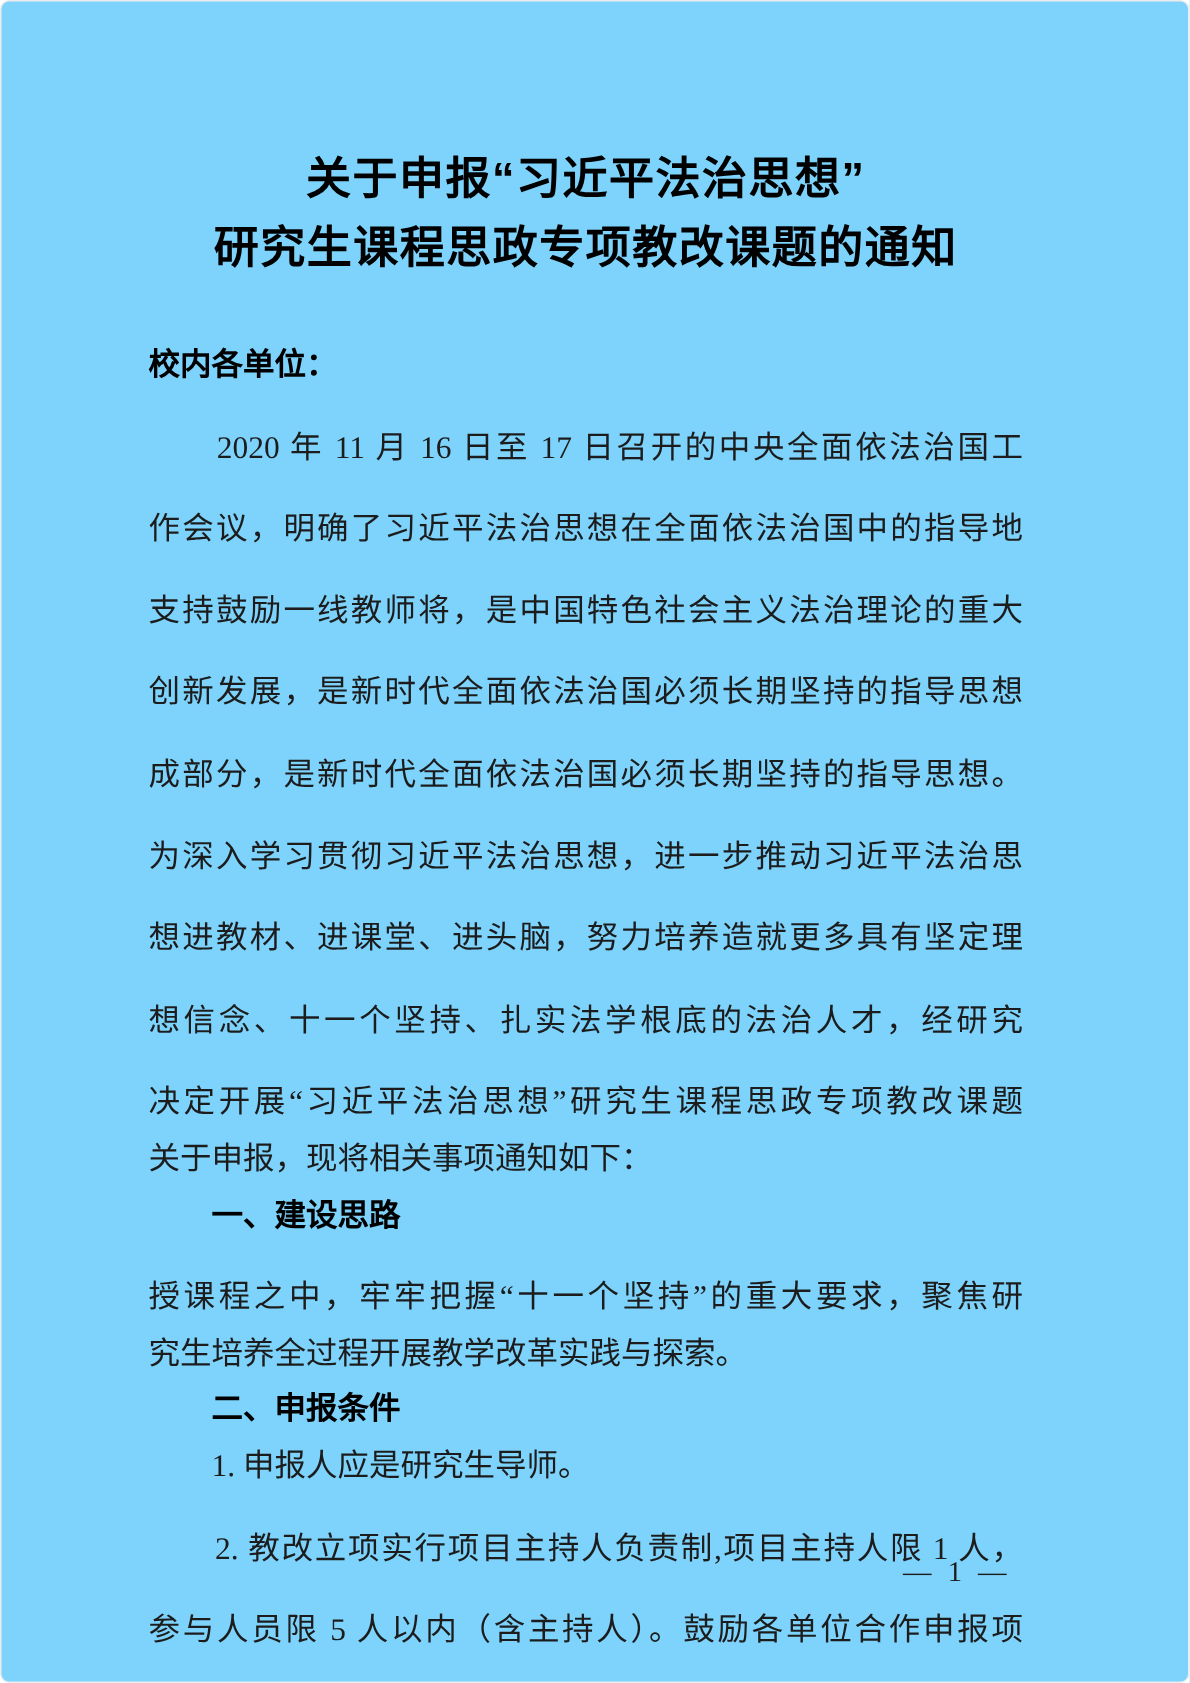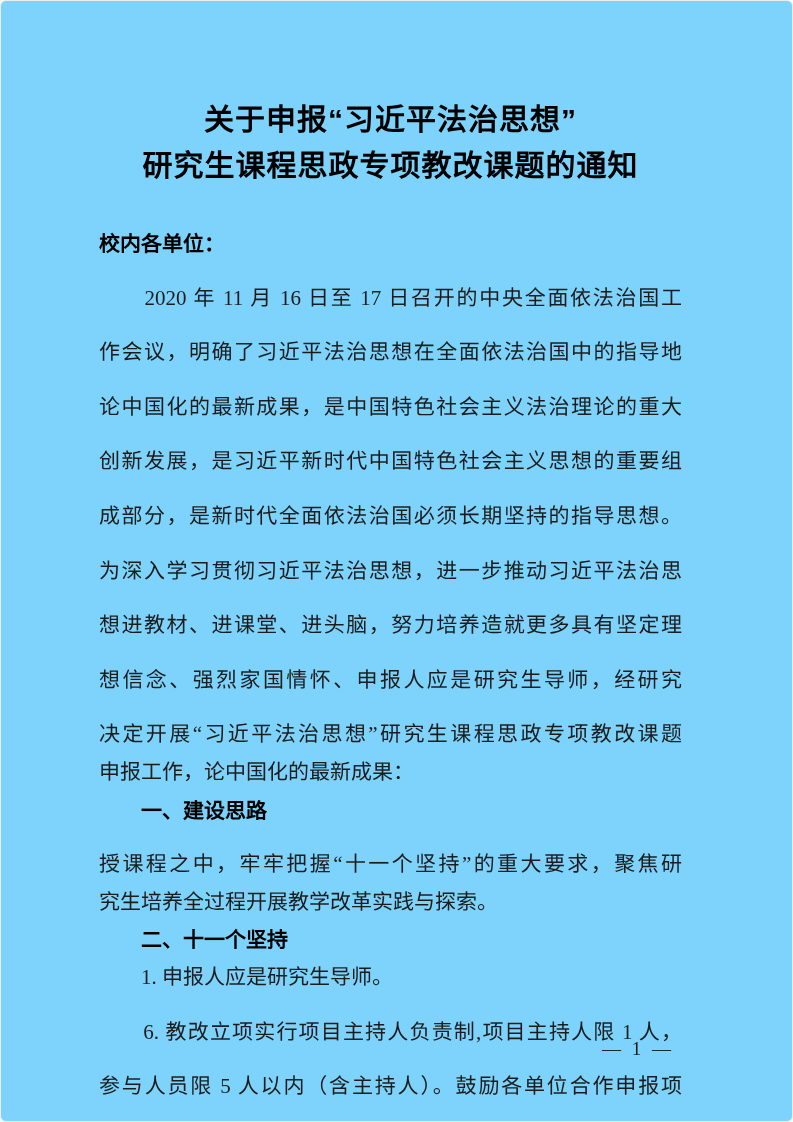--- a/index.html
+++ b/index.html
@@ -65,32 +65,32 @@
   <div class="title-block">
     <div class="title-line">关于申报“习近平法治思想”</div>
     <div class="title-line">研究生课程思政专项教改课题的通知</div>
   </div>
 
   <div class="content">
 
   <div class="line salutation">校内各单位：</div>
       <div class="line body fill">　　2020 年 11 月 16 日至 17 日召开的中央全面依法治国工</div>
       <div class="line body fill">作会议，明确了习近平法治思想在全面依法治国中的指导地</div>
-      <div class="line body fill">论中国化的最新成果，是中国特色社会主义法治理论的重大</div>
-      <div class="line body fill">创新发展，是习近平新时代中国特色社会主义思想的重要组</div>
+      <div class="line body fill">支持鼓励一线教师将，是中国特色社会主义法治理论的重大</div>
+      <div class="line body fill">创新发展，是新时代全面依法治国必须长期坚持的指导思想</div>
       <div class="line body fill">成部分，是新时代全面依法治国必须长期坚持的指导思想。</div>
       <div class="line body fill">为深入学习贯彻习近平法治思想，进一步推动习近平法治思</div>
       <div class="line body fill">想进教材、进课堂、进头脑，努力培养造就更多具有坚定理</div>
-      <div class="line body fill">想信念、强烈家国情怀、申报人应是研究生导师，经研究</div>
+      <div class="line body fill">想信念、十一个坚持、扎实法学根底的法治人才，经研究</div>
       <div class="line body fill">决定开展“习近平法治思想”研究生课程思政专项教改课题</div>
-      <div class="line body">申报工作，论中国化的最新成果：</div>
+      <div class="line body">关于申报，现将相关事项通知如下：</div>
       <div class="line heading">　　一、建设思路</div>
       <div class="line body fill">授课程之中，牢牢把握“十一个坚持”的重大要求，聚焦研</div>
       <div class="line body">究生培养全过程开展教学改革实践与探索。</div>
-      <div class="line heading">　　二、十一个坚持</div>
+      <div class="line heading">　　二、申报条件</div>
       <div class="line body">　　1. 申报人应是研究生导师。</div>
-      <div class="line body fill">　　6. 教改立项实行项目主持人负责制,项目主持人限 1 人，</div>
+      <div class="line body fill">　　2. 教改立项实行项目主持人负责制,项目主持人限 1 人，</div>
       <div class="line body fill">参与人员限 5 人以内（含主持人）。鼓励各单位合作申报项</div>
     </div>
 
   <div class="page-footer">— 1 —</div>
 
 </div>
 
 </body></html>

